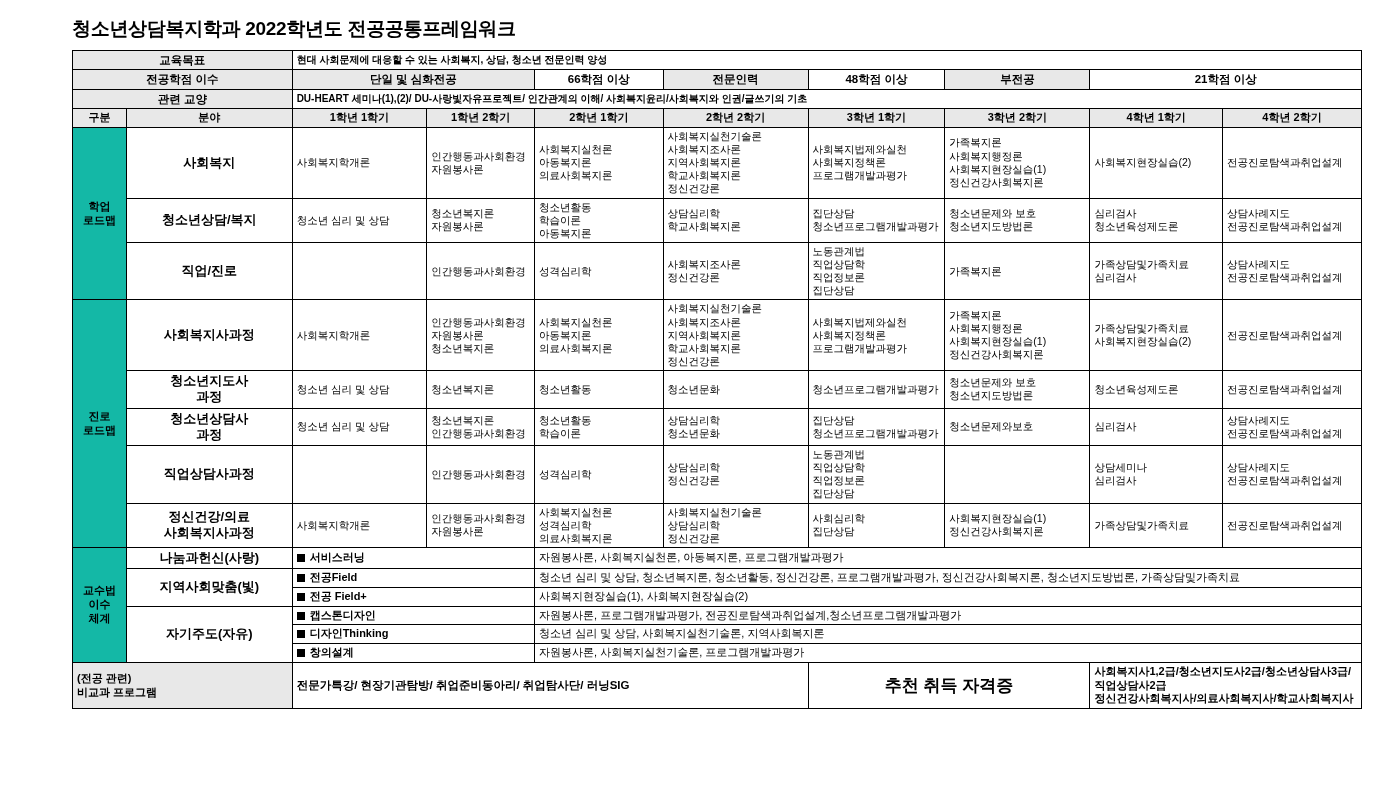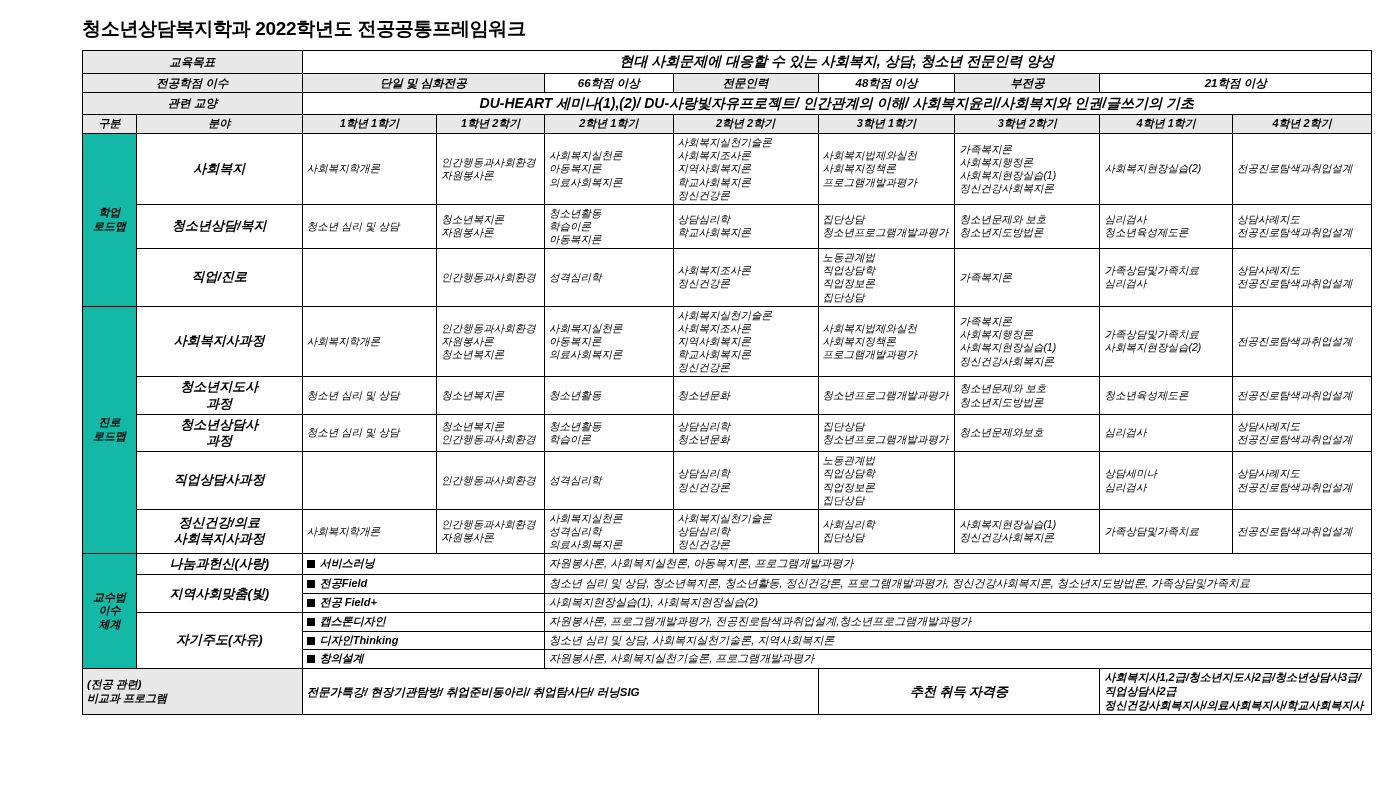--- a/index.html
+++ b/index.html
@@ -7,37 +7,36 @@
     margin: 0; padding: 0;
     background: #ffffff;
     font-family: "Liberation Sans", "DejaVu Sans", sans-serif;
   }
   body {
     width: 1392px; height: 793px;
     overflow: hidden;
   }
   .page {
     width: 1392px; height: 744px;
-    padding: 14px 20px 0 28px;
+    padding: 14px 20px 0 18px;
   }
   .doc-title {
     font-size: 19px;
     font-weight: bold;
     color: #000;
     margin: 2px 0 8px 54px;
     letter-spacing: -0.3px;
   }
   table.grid {
     border-collapse: collapse;
     table-layout: fixed;
     width: 1290px;
     margin-left: 54px;
     font-size: 11px;
     color: #000;
-    font-style: italic;
   }
   table.grid td {
     border: 1px solid #000;
     padding: 2px 4px;
     vertical-align: middle;
     line-height: 1.25;
     word-break: keep-all;
   }
   .shade { background: #e8e8e8; }
   .hdr { background: #e8e8e8; font-weight: bold; text-align: center; }
@@ -79,31 +78,31 @@
     font-size: 11px;
     text-align: left;
     padding-left: 8px;
   }
   .bottom-left {
     font-weight: bold;
     white-space: pre-line;
     font-size: 11px;
   }
   .bottom-mid { font-weight: bold; font-size: 11.5px; padding-left: 8px; }
-  .bottom-cert { font-weight: bold; font-size: 13px; text-align: center; }
+  .bottom-cert { font-weight: bold; font-size: 17px; text-align: center; }
   .bottom-certlist {
     font-weight: bold;
     font-size: 11px;
     white-space: pre-line;
     text-align: left;
     padding-left: 6px;
     line-height: 1.3;
   }
   .top-label { background: #e8e8e8; font-weight: bold; text-align: center; font-size: 11.5px; }
-  .top-val { font-weight: bold; font-size: 14px; padding-left: 8px; text-align: center; }
+  .top-val { font-weight: bold; font-size: 10px; padding-left: 8px; }
   .cred-name { font-weight: bold; text-align: center; font-size: 11.5px; background: #e8e8e8; margin-top: 37px; }
   .cred-val { font-weight: bold; text-align: center; font-size: 11.5px; }
 </style>
 </head>
 <body>
 
 <div class="page">
 
   <div class="doc-title">청소년상담복지학과 2022학년도 전공공통프레임워크</div>
 

